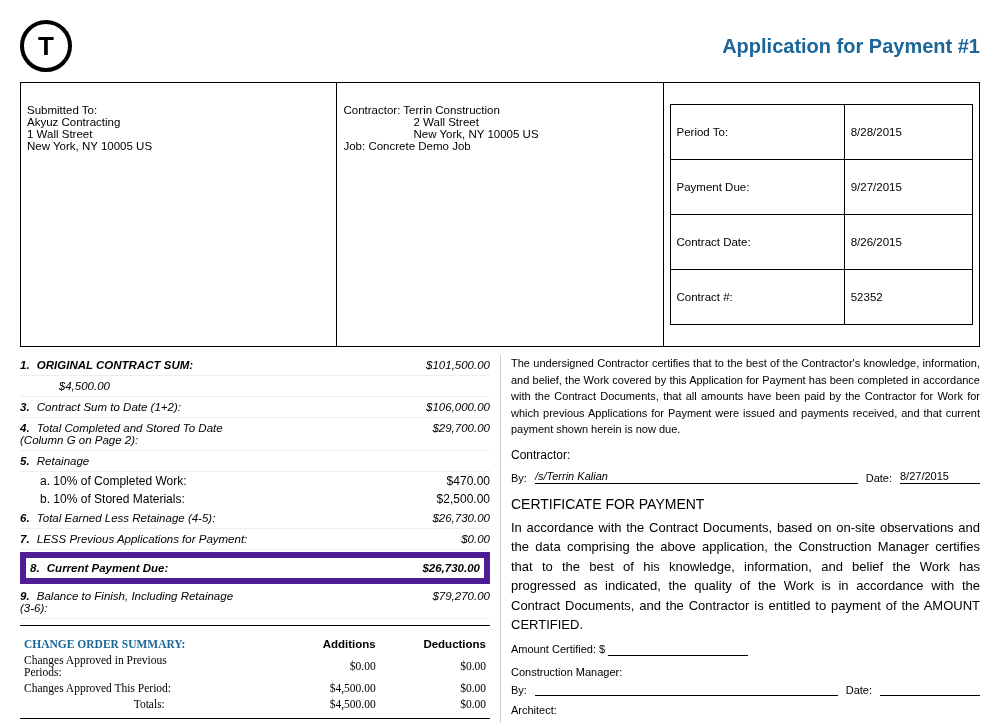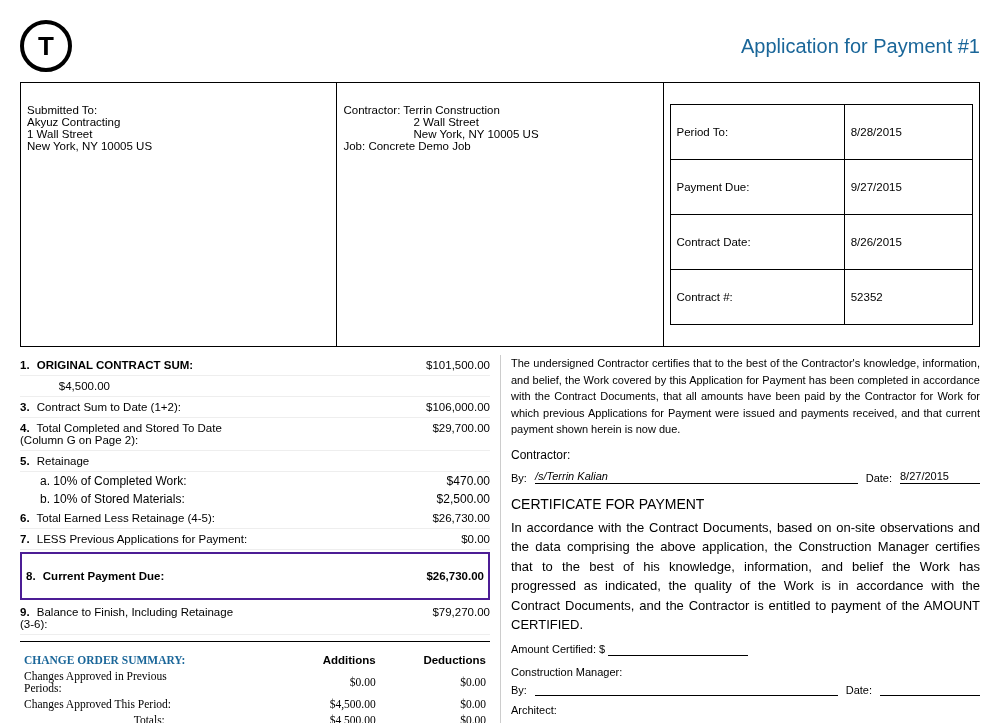--- a/index.html
+++ b/index.html
@@ -25,21 +25,21 @@
       border-radius: 50%;
       border: 4px solid #000;
       display: flex;
       align-items: center;
       justify-content: center;
       font-size: 26px;
       font-weight: bold;
     }
     .app-title {
       font-size: 20px;
-      font-weight: normal;
+      font-weight: bold;
       color: #1a6699;
     }
 
     
     .info-table {
       width: 100%;
       border-collapse: collapse;
       border: 1px solid #000;
       margin-bottom: 8px;
     }
@@ -68,24 +68,25 @@
       width: 50%;
       padding-left: 10px;
       border-left: 1px solid #ccc;
     }
 
     
     .line-item {
       display: flex;
       padding: 4px 0;
       border-bottom: 1px solid #eee;
+      font-style: italic;
     }
     .line-item.highlighted {
-      border: 2px solid #4c1d95;
-      padding: 16px 4px;
+      border: 6px solid #4c1d95;
+      padding: 4px 4px;
       margin: 2px 0;
       font-weight: bold;
     }
     .line-label {
       flex: 1;
       padding-right: 8px;
       font-size: 11.5px;
     }
     .line-value {
       text-align: right;

